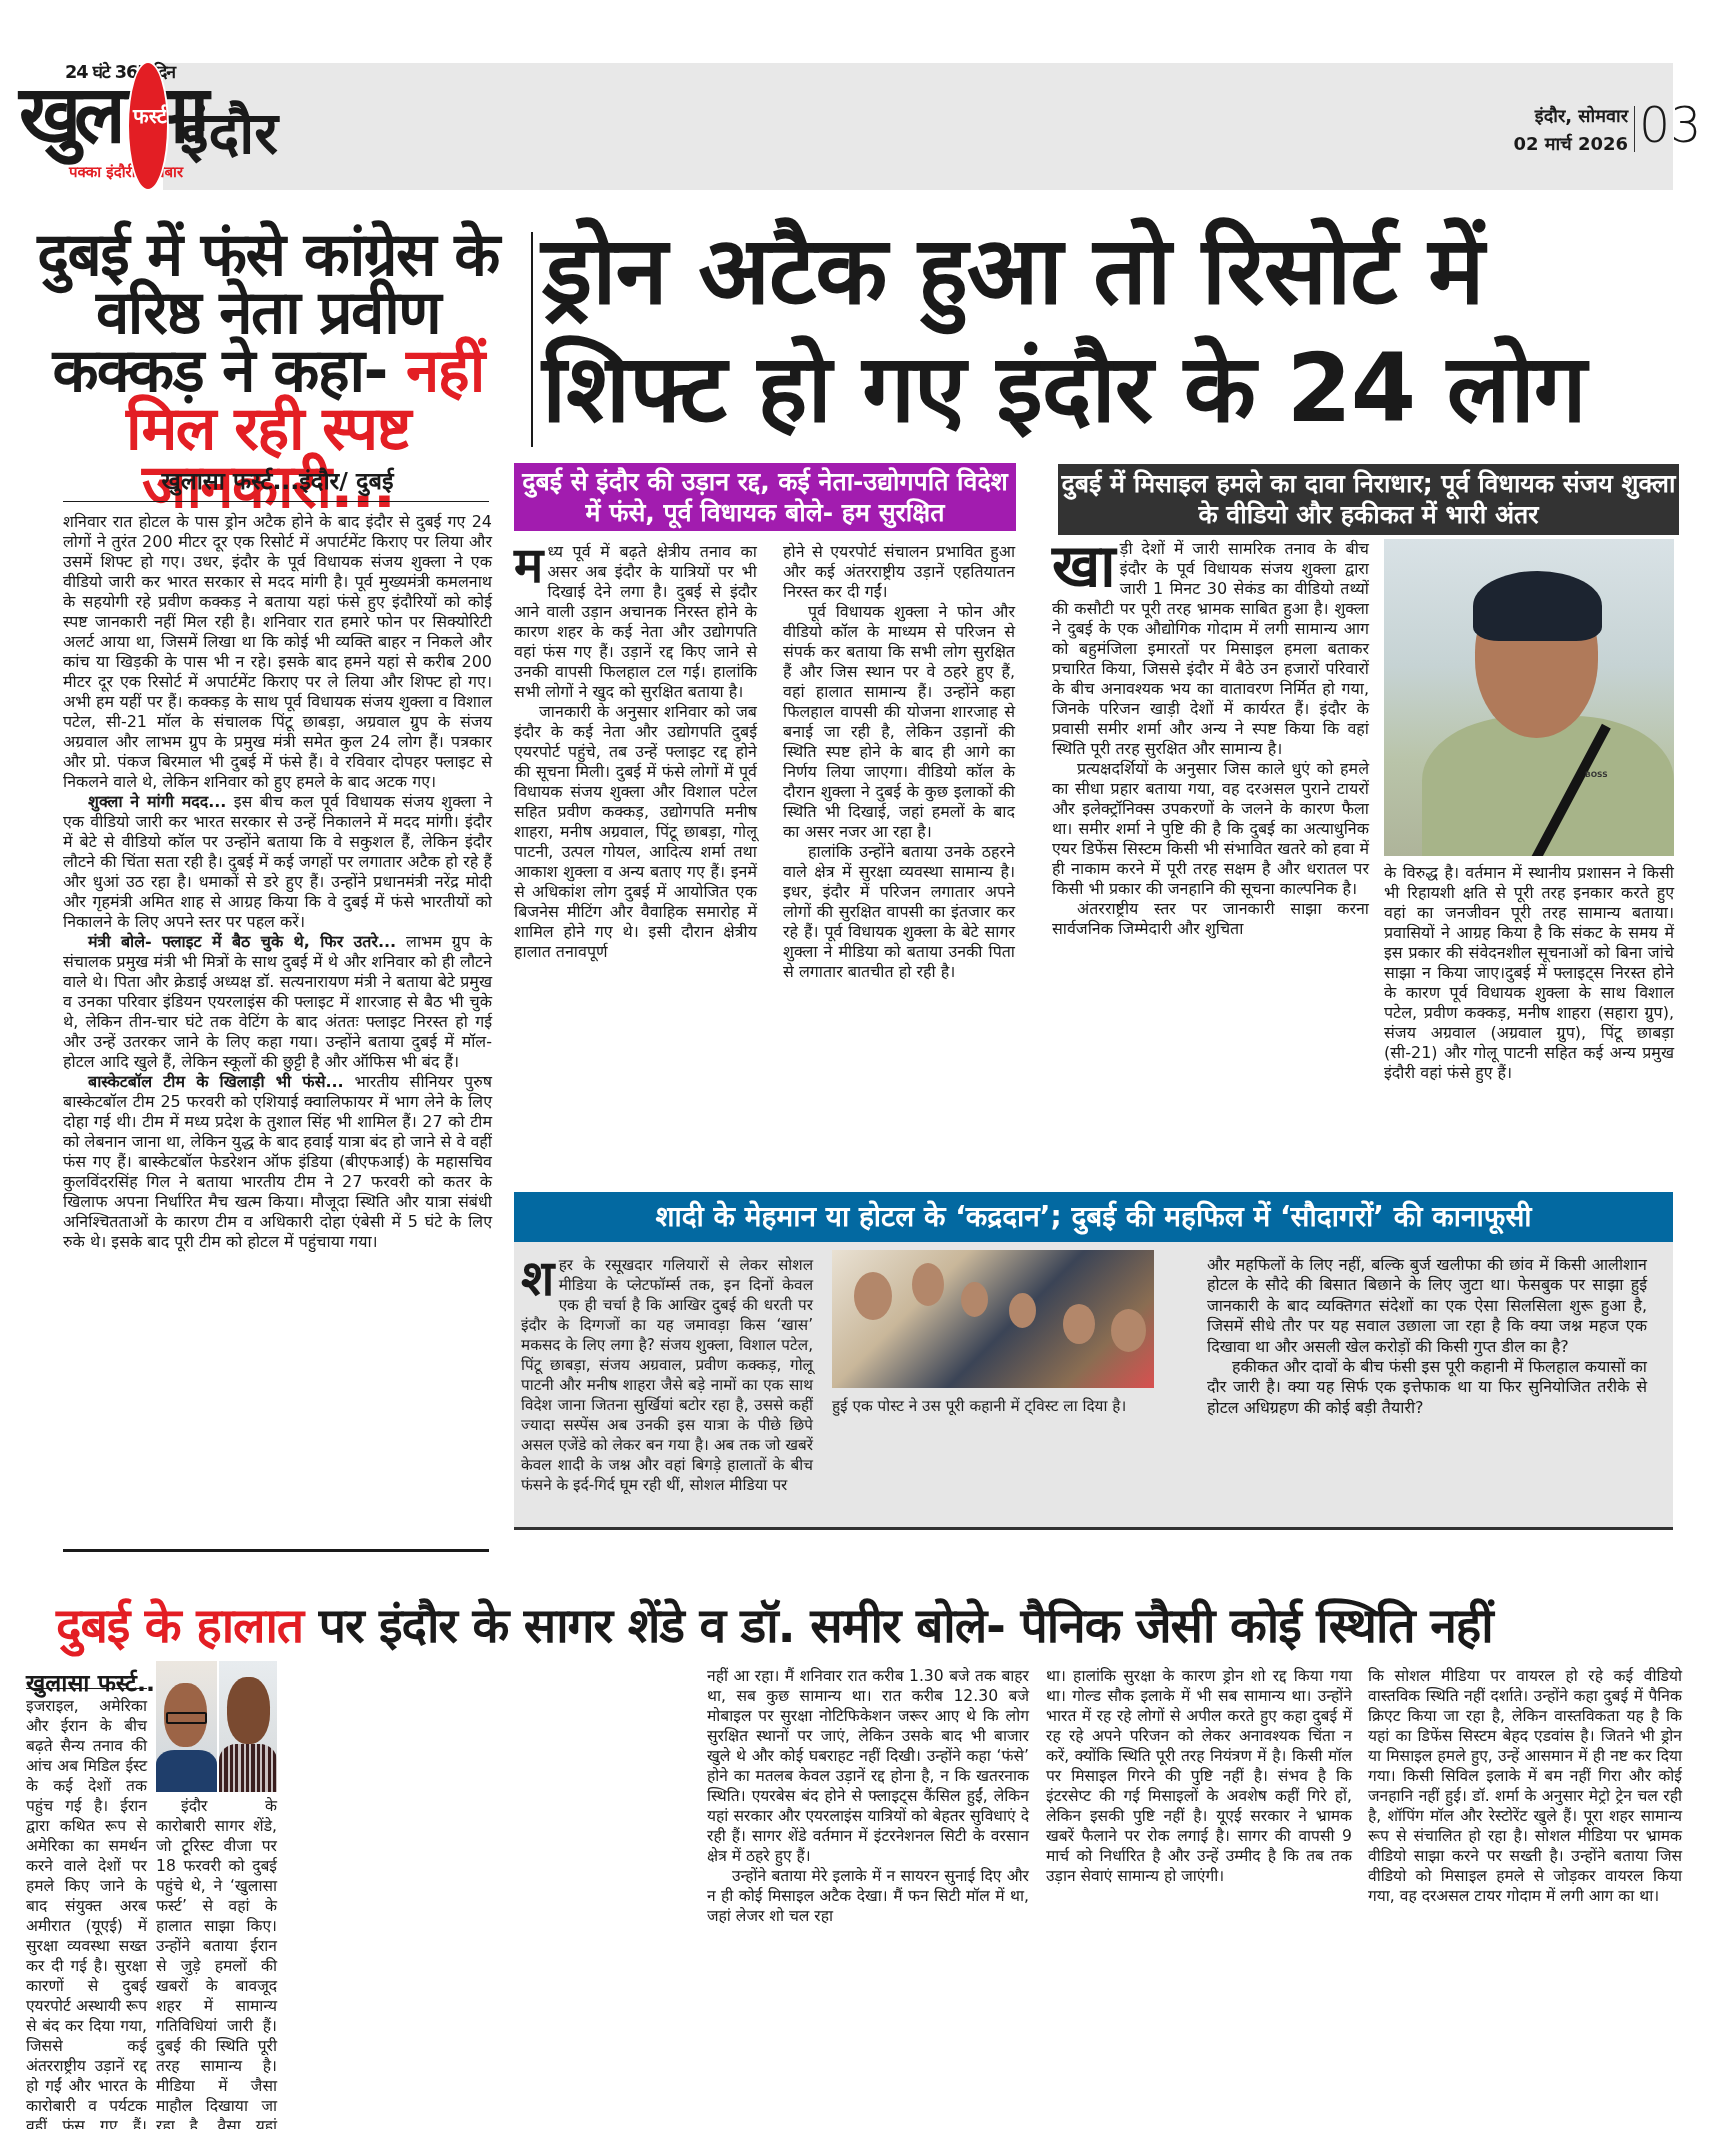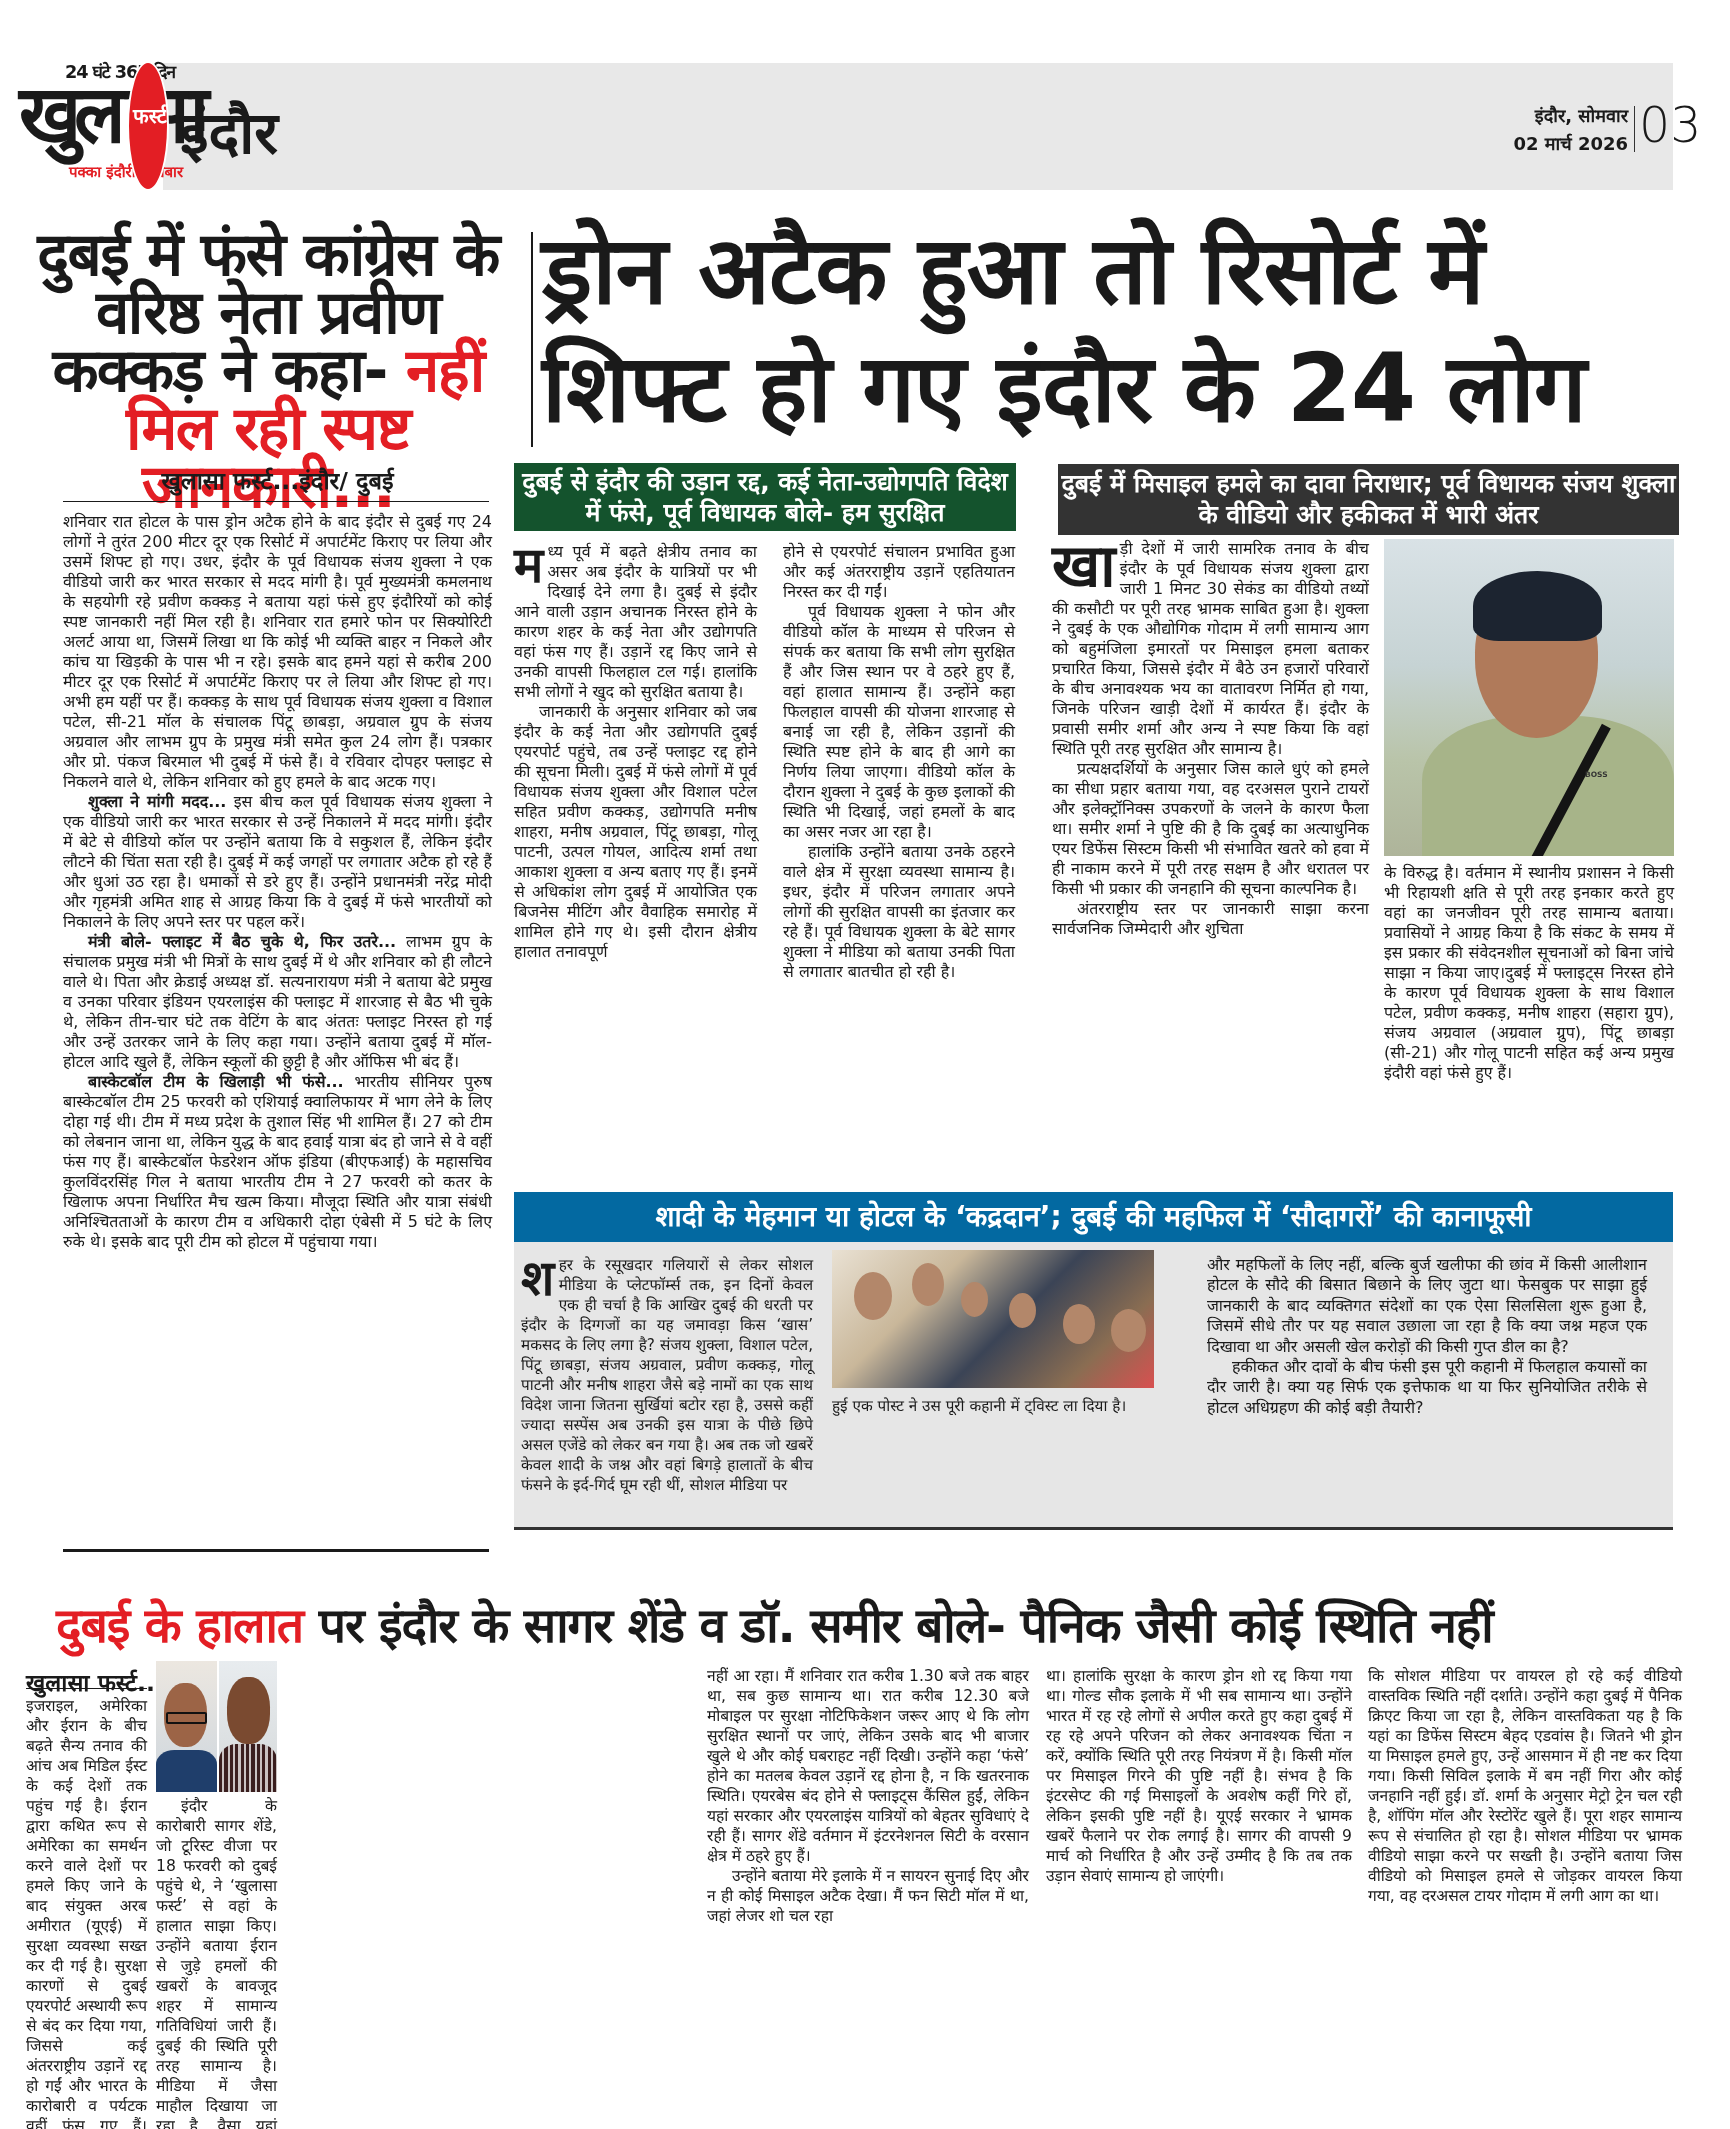--- a/index.html
+++ b/index.html
@@ -23,21 +23,21 @@
   
   .byline { position: absolute; left: 32px; top: 464px; width: 467px; text-align: center; font-size: 23.6px; font-weight: bold; color: #1a1a1a; }
   .byline-rule { position: absolute; left: 63px; top: 501px; width: 426px; height: 1.1px; background: #1a1a1a; }
   .body-text { font-size: 16px; line-height: 20px; text-align: justify; color: #1a1a1a; }
   .body-text p { text-indent: 0; }
   .body-text p.ind { text-indent: 25px; }
   .body-text b { font-weight: bold; }
   .left-col { position: absolute; left: 63px; top: 512px; width: 429px; }
 
   
-  .red-banner { position: absolute; left: 514px; top: 463px; width: 502px; height: 68px; background: #14532d; color: #fff; font-size: 25px; font-weight: bold; text-align: center; line-height: 31px; padding-top: 2.7px; }
+  .red-banner { position: absolute; left: 514px; top: 463px; width: 502px; height: 68px; background: #a21caf; color: #fff; font-size: 25px; font-weight: bold; text-align: center; line-height: 31px; padding-top: 2.7px; }
   .red-col1 { position: absolute; left: 514px; top: 542px; width: 243px; }
   .red-col2 { position: absolute; left: 783px; top: 542px; width: 232px; }
   .dropcap { float: left; font-size: 49px; line-height: 43px; font-weight: 900; margin: 2.1px 4.3px 0 0; color: #1a1a1a; }
 
   
   .dark-banner { position: absolute; left: 1052px; top: 464px; width: 621px; height: 71px; background: #333333; color: #fff; font-size: 25px; font-weight: bold; text-align: center; line-height: 31px; padding-top: 4.3px; margin-left: 6px; }
   .dark-col1 { position: absolute; left: 1052px; top: 539px; width: 297px; }
   .photo-shukla { position: absolute; left: 1384px; top: 539px; width: 290px; height: 317px; background: linear-gradient(180deg, #d9e2e6 0%, #c6d3d4 40%, #b9c4a9 70%, #aeb49a 100%); overflow: hidden; }
   .photo-shukla .head { position: absolute; left: 91px; top: 43px; width: 123px; height: 156px; border-radius: 45% 45% 50% 50%; background: #b07a5a; }
   .photo-shukla .hair { position: absolute; left: 89px; top: 32px; width: 129px; height: 70px; border-radius: 50% 50% 20% 20%; background: #1c2430; }

